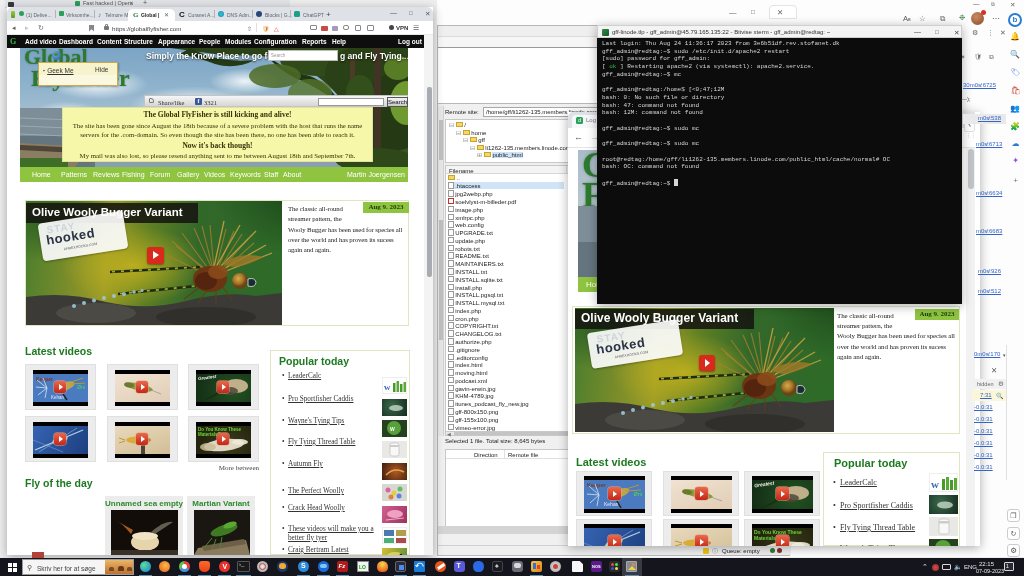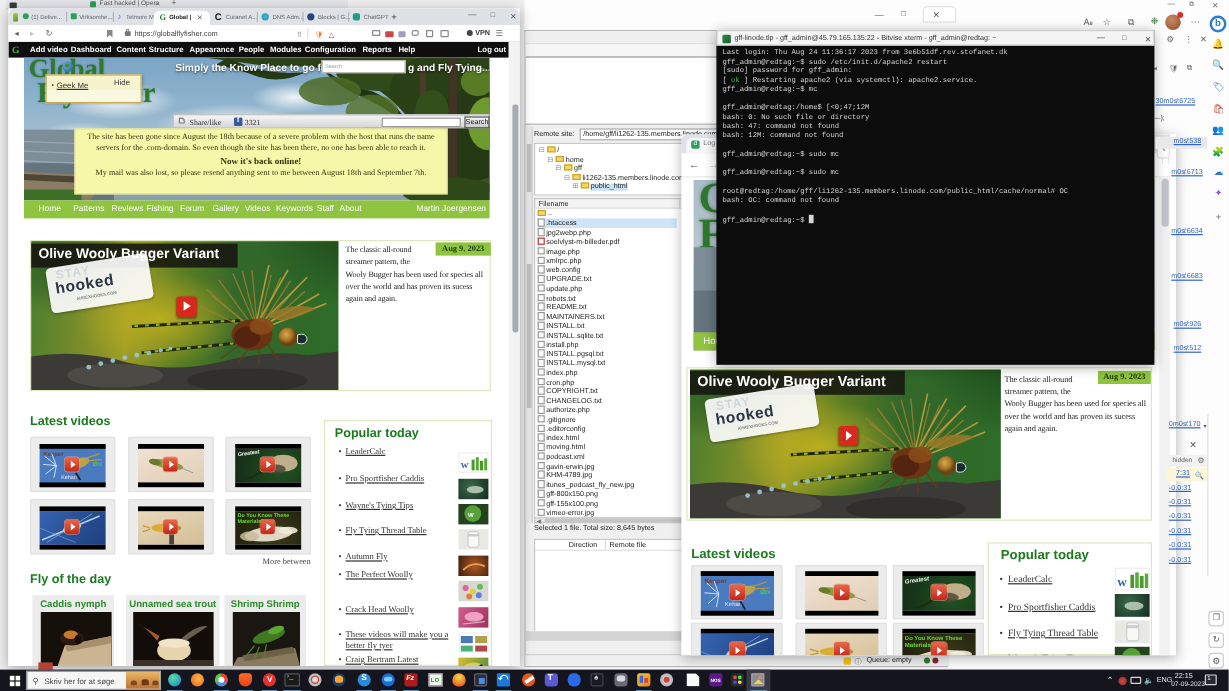--- a/index.html
+++ b/index.html
@@ -565,23 +565,24 @@
     <div class="abs" style="left:137px;top:60px;width:264px;height:12px;background:linear-gradient(180deg,#f6f6f6,#d6d6d6);border:1px solid #c4c4c4;">
       <span class="abs" style="left:4px;top:2px;width:5px;height:5px;border:1px solid #777;border-radius:1px 3px 1px 1px;background:#e8e8e8;"></span>
       <span class="abs" style="left:13px;top:2.5px;font-size:6.5px;color:#333;font-family:'Liberation Serif',serif;">Share/like</span>
       <span class="abs" style="left:50px;top:1.5px;width:7px;height:7px;background:#3b5998;color:#fff;font-size:6px;text-align:center;font-weight:bold;border-radius:1px;font-family:'Liberation Serif',serif;">f</span>
       <span class="abs" style="left:59px;top:2.5px;font-size:6.5px;color:#333;font-family:'Liberation Serif',serif;">3321</span>
       <span class="abs" style="left:173px;top:1.5px;width:66px;height:8px;background:#fff;border:1px solid #999;"></span>
       <span class="abs" style="left:242px;top:0.5px;width:21px;height:10px;background:linear-gradient(180deg,#f4f4f4,#c8c8c8);border:1px solid #555;font-size:6px;color:#111;text-align:center;line-height:9px;">Search</span>
     </div>
 
     <div class="abs serif" style="left:55px;top:72px;width:311px;height:55px;background:#f6f7a8;border:1px solid #e2e2a0;color:#33330a;text-align:center;font-size:6.8px;">
+      <div style="margin-top:2px;font-weight:bold;font-size:7.5px;">The Global FlyFisher is still kicking and alive!</div>
       <div style="margin-top:2.5px;">The site has been gone since August the 18th because of a severe problem with the host that runs the name</div>
       <div style="margin-top:2.5px;">servers for the .com-domain. So even though the site has been there, no one has been able to reach it.</div>
-      <div style="margin-top:2.5px;font-weight:bold;font-size:7.5px;">Now it's back online!</div>
+      <div style="margin-top:2.5px;font-weight:bold;font-size:7.5px;">Now it's back though!</div>
       <div style="margin-top:2.5px;">My mail was also lost, so please resend anything sent to me between August 18th and September 7th.</div>
     </div>
 
     <div class="abs" style="left:13px;top:132px;width:388px;height:15px;background:#8fc441;color:#fff;font-size:7px;">
       <span class="abs" style="left:12px;top:4px;">Home</span>
       <span class="abs" style="left:41px;top:4px;">Patterns</span>
       <span class="abs" style="left:73px;top:4px;">Reviews</span>
       <span class="abs" style="left:102px;top:4px;">Fishing</span>
       <span class="abs" style="left:130px;top:4px;">Forum</span>
       <span class="abs" style="left:157px;top:4px;">Gallery</span>
@@ -751,65 +752,53 @@
               <ellipse cx="28" cy="19" rx="20" ry="6" fill="#e8e0cc" opacity=".95" transform="rotate(-6 28 19)"></ellipse>
               <ellipse cx="12" cy="21" rx="8" ry="4" fill="#c8bc9a" opacity=".85"></ellipse>
               <ellipse cx="44" cy="16" rx="8" ry="3" fill="#f0ead8" opacity=".9"></ellipse>
             </svg>
             <span class="vplay"></span>
           </div>
         </div>
     <div class="abs" style="left:200px;top:429px;width:52px;text-align:right;font-size:7px;color:#444;font-family:'Liberation Serif',serif;">More between</div>
 
     <div class="abs" style="left:18px;top:442px;color:#1c7a1f;font-weight:bold;font-size:10.5px;">Fly of the day</div>
-    <div class="abs" style="left:20px;top:461px;width:68px;height:59px;background:#ececec;">
-      <div class="abs" style="left:0;top:3px;width:68px;text-align:center;color:#2c8a2c;font-weight:bold;font-size:8px;">Caddis nymph</div>
-      <div class="abs" style="left:7px;top:14px;width:59px;height:45px;overflow:hidden;background:#16100a;">
-        <svg width="59" height="45">
-              <polygon points="20,28 59,20 59,45 14,45" fill="#cbb492"></polygon>
-              <polygon points="20,28 59,20 59,26 22,33" fill="#a8906c"></polygon>
-              <ellipse cx="26" cy="22" rx="10" ry="6" fill="#2a1c10"></ellipse>
-              <ellipse cx="25" cy="19" rx="6" ry="3.5" fill="#c87828"></ellipse>
-              <ellipse cx="31" cy="23" rx="3" ry="4" fill="#181008"></ellipse>
-            </svg>
-      </div>
-    </div>
     <div class="abs" style="left:98px;top:461px;width:78px;height:59px;background:#ececec;">
-      <div class="abs" style="left:0;top:3px;width:78px;text-align:center;color:#2c8a2c;font-weight:bold;font-size:8px;">Unnamed sea trout</div>
+      <div class="abs" style="left:0;top:3px;width:78px;text-align:center;color:#2c8a2c;font-weight:bold;font-size:8px;">Unnamed sea empty</div>
       <div class="abs" style="left:6px;top:14px;width:67px;height:45px;overflow:hidden;background:#120d08;">
         <svg width="67" height="45">
               <ellipse cx="34" cy="32" rx="14" ry="9" fill="#e5d4ac"></ellipse>
               <ellipse cx="34" cy="26" rx="13" ry="4" fill="#f0e4c4"></ellipse>
               <path d="M20,24 Q10,12 4,10 L22,20 Z" fill="#c06828" opacity=".85"></path>
               <path d="M40,22 Q54,10 62,12 L44,24 Z" fill="#8a8070" opacity=".7"></path>
               <rect x="0" y="40" width="67" height="5" fill="#3a3228"></rect>
             </svg>
       </div>
     </div>
     <div class="abs" style="left:180px;top:461px;width:68px;height:59px;background:#ececec;">
-      <div class="abs" style="left:0;top:3px;width:68px;text-align:center;color:#2c8a2c;font-weight:bold;font-size:8px;">Shrimp Shrimp</div>
+      <div class="abs" style="left:0;top:3px;width:68px;text-align:center;color:#2c8a2c;font-weight:bold;font-size:8px;">Martian Variant</div>
       <div class="abs" style="left:7px;top:14px;width:56px;height:45px;overflow:hidden;background:#1a1712;">
         <svg width="56" height="45">
               <polygon points="4,38 52,30 56,45 0,45" fill="#8a7a5e"></polygon>
               <polygon points="8,36 50,29 52,34 10,41" fill="#6e5f47"></polygon>
               <ellipse cx="30" cy="20" rx="14" ry="5" fill="#3f7a22" transform="rotate(-18 30 20)"></ellipse>
               <ellipse cx="36" cy="15" rx="7" ry="3" fill="#5aa832" transform="rotate(-18 36 15)"></ellipse>
               <path d="M18,28 L10,38 M22,29 L18,40 M28,27 L26,38" stroke="#4a8a28" stroke-width="1"></path>
             </svg>
       </div>
     </div>
 
     <div class="abs" style="left:263px;top:315px;width:140px;height:205px;border:1px solid #dfe6c0;background:#fff;">
       <div class="abs" style="left:8px;top:4px;color:#1c7a1f;font-weight:bold;font-size:10.5px;">Popular today</div>
       <div class="ptitem" style="top:21px;">LeaderCalc</div>
       <div class="ptitem" style="top:43.5px;">Pro Sportfisher Caddis</div>
       <div class="ptitem" style="top:66px;">Wayne's Tying Tips</div>
       <div class="ptitem" style="top:87px;">Fly Tying Thread Table</div>
       <div class="ptitem" style="top:109px;font-family:Liberation Serif, serif;">Autumn Fly</div>
-      <div class="ptitem" style="top:124px;font-family:Liberation Serif, serif;">The Perfect Woolly</div>
+      <div class="ptitem" style="top:136px;font-family:Liberation Serif, serif;">The Perfect Woolly</div>
       <div class="ptitem" style="top:153px;">Crack Head Woolly</div>
       <div class="ptitem" style="top:174px;width:90px;">These videos will make you a better fly tyer</div>
       <div class="ptitem" style="top:195px;">Craig Bertram Latest</div>
       <div class="ptthumb" style="top:26px;background:#fff;border:1px solid #eee;"><svg width="25" height="17">
               <text x="1" y="12" font-size="9" font-weight="bold" fill="#3a6ab0" font-family="Liberation Serif">w</text>
               <rect x="10" y="5" width="2.5" height="9" fill="#4a9a2a"></rect>
               <rect x="13.5" y="3" width="2.5" height="11" fill="#5aaa3a"></rect>
               <rect x="17" y="6" width="2.5" height="8" fill="#4a9a2a"></rect>
               <rect x="20.5" y="4" width="2.5" height="10" fill="#5aaa3a"></rect>
             </svg></div>

